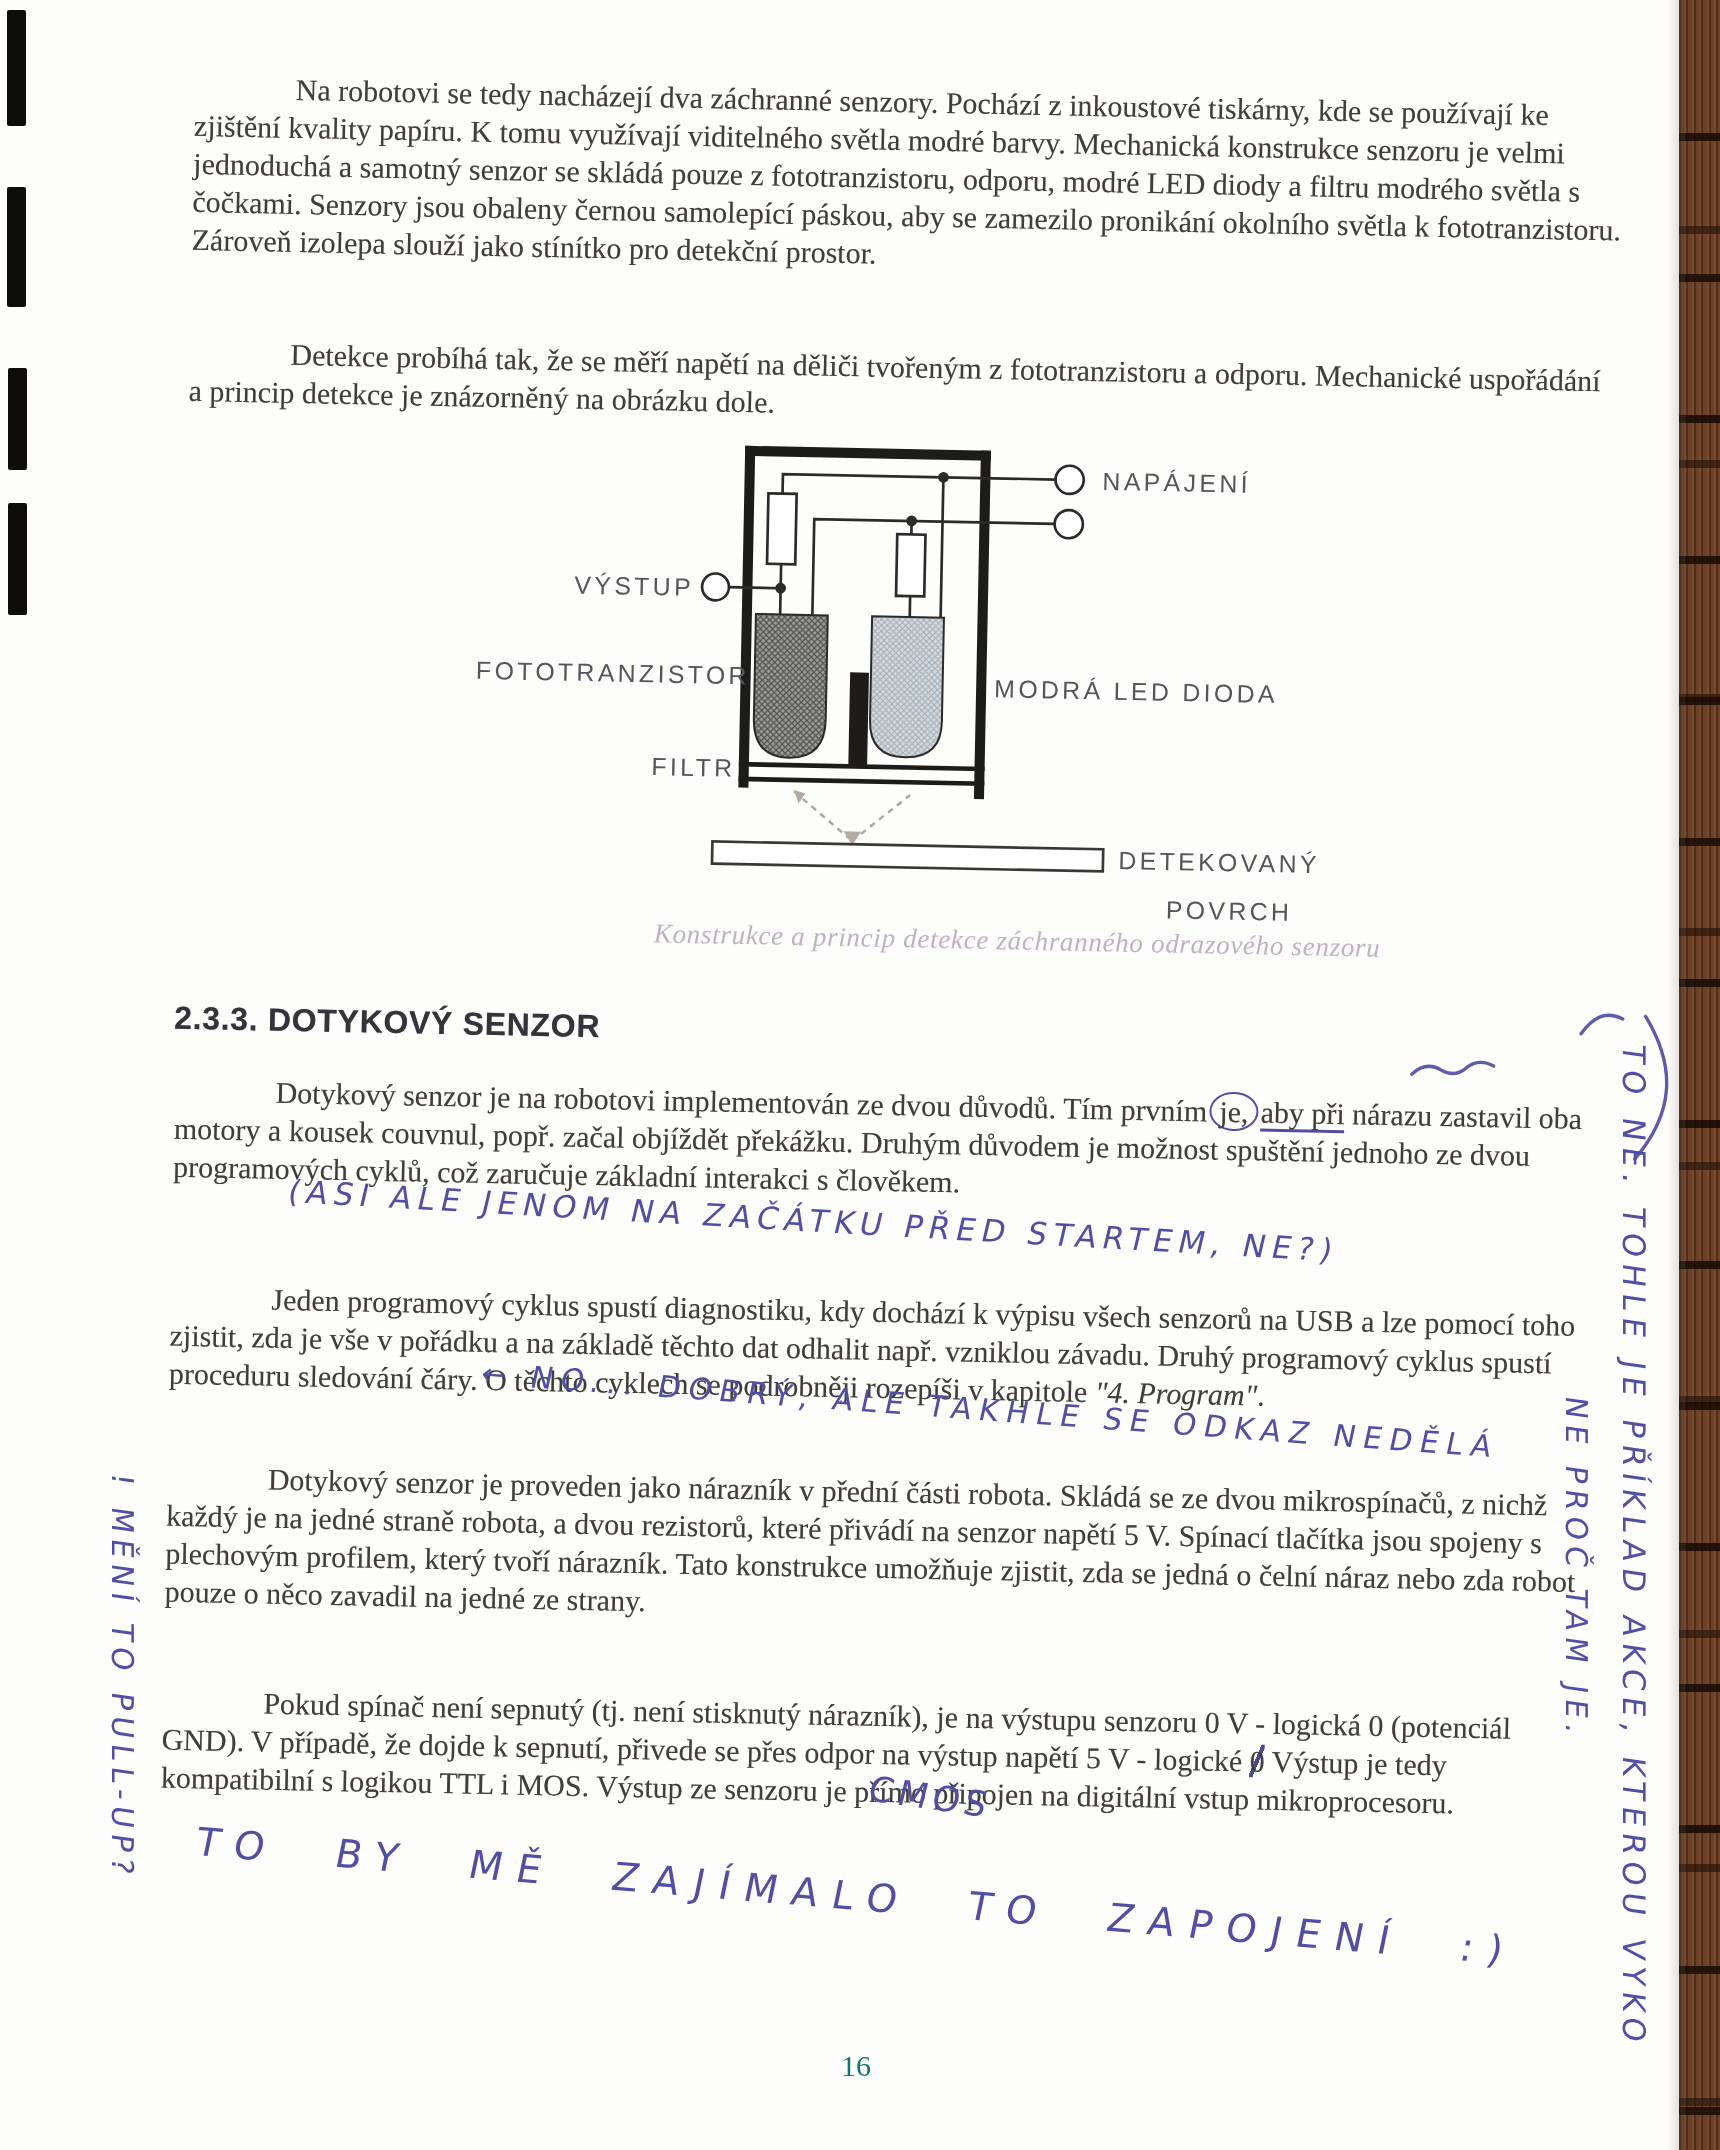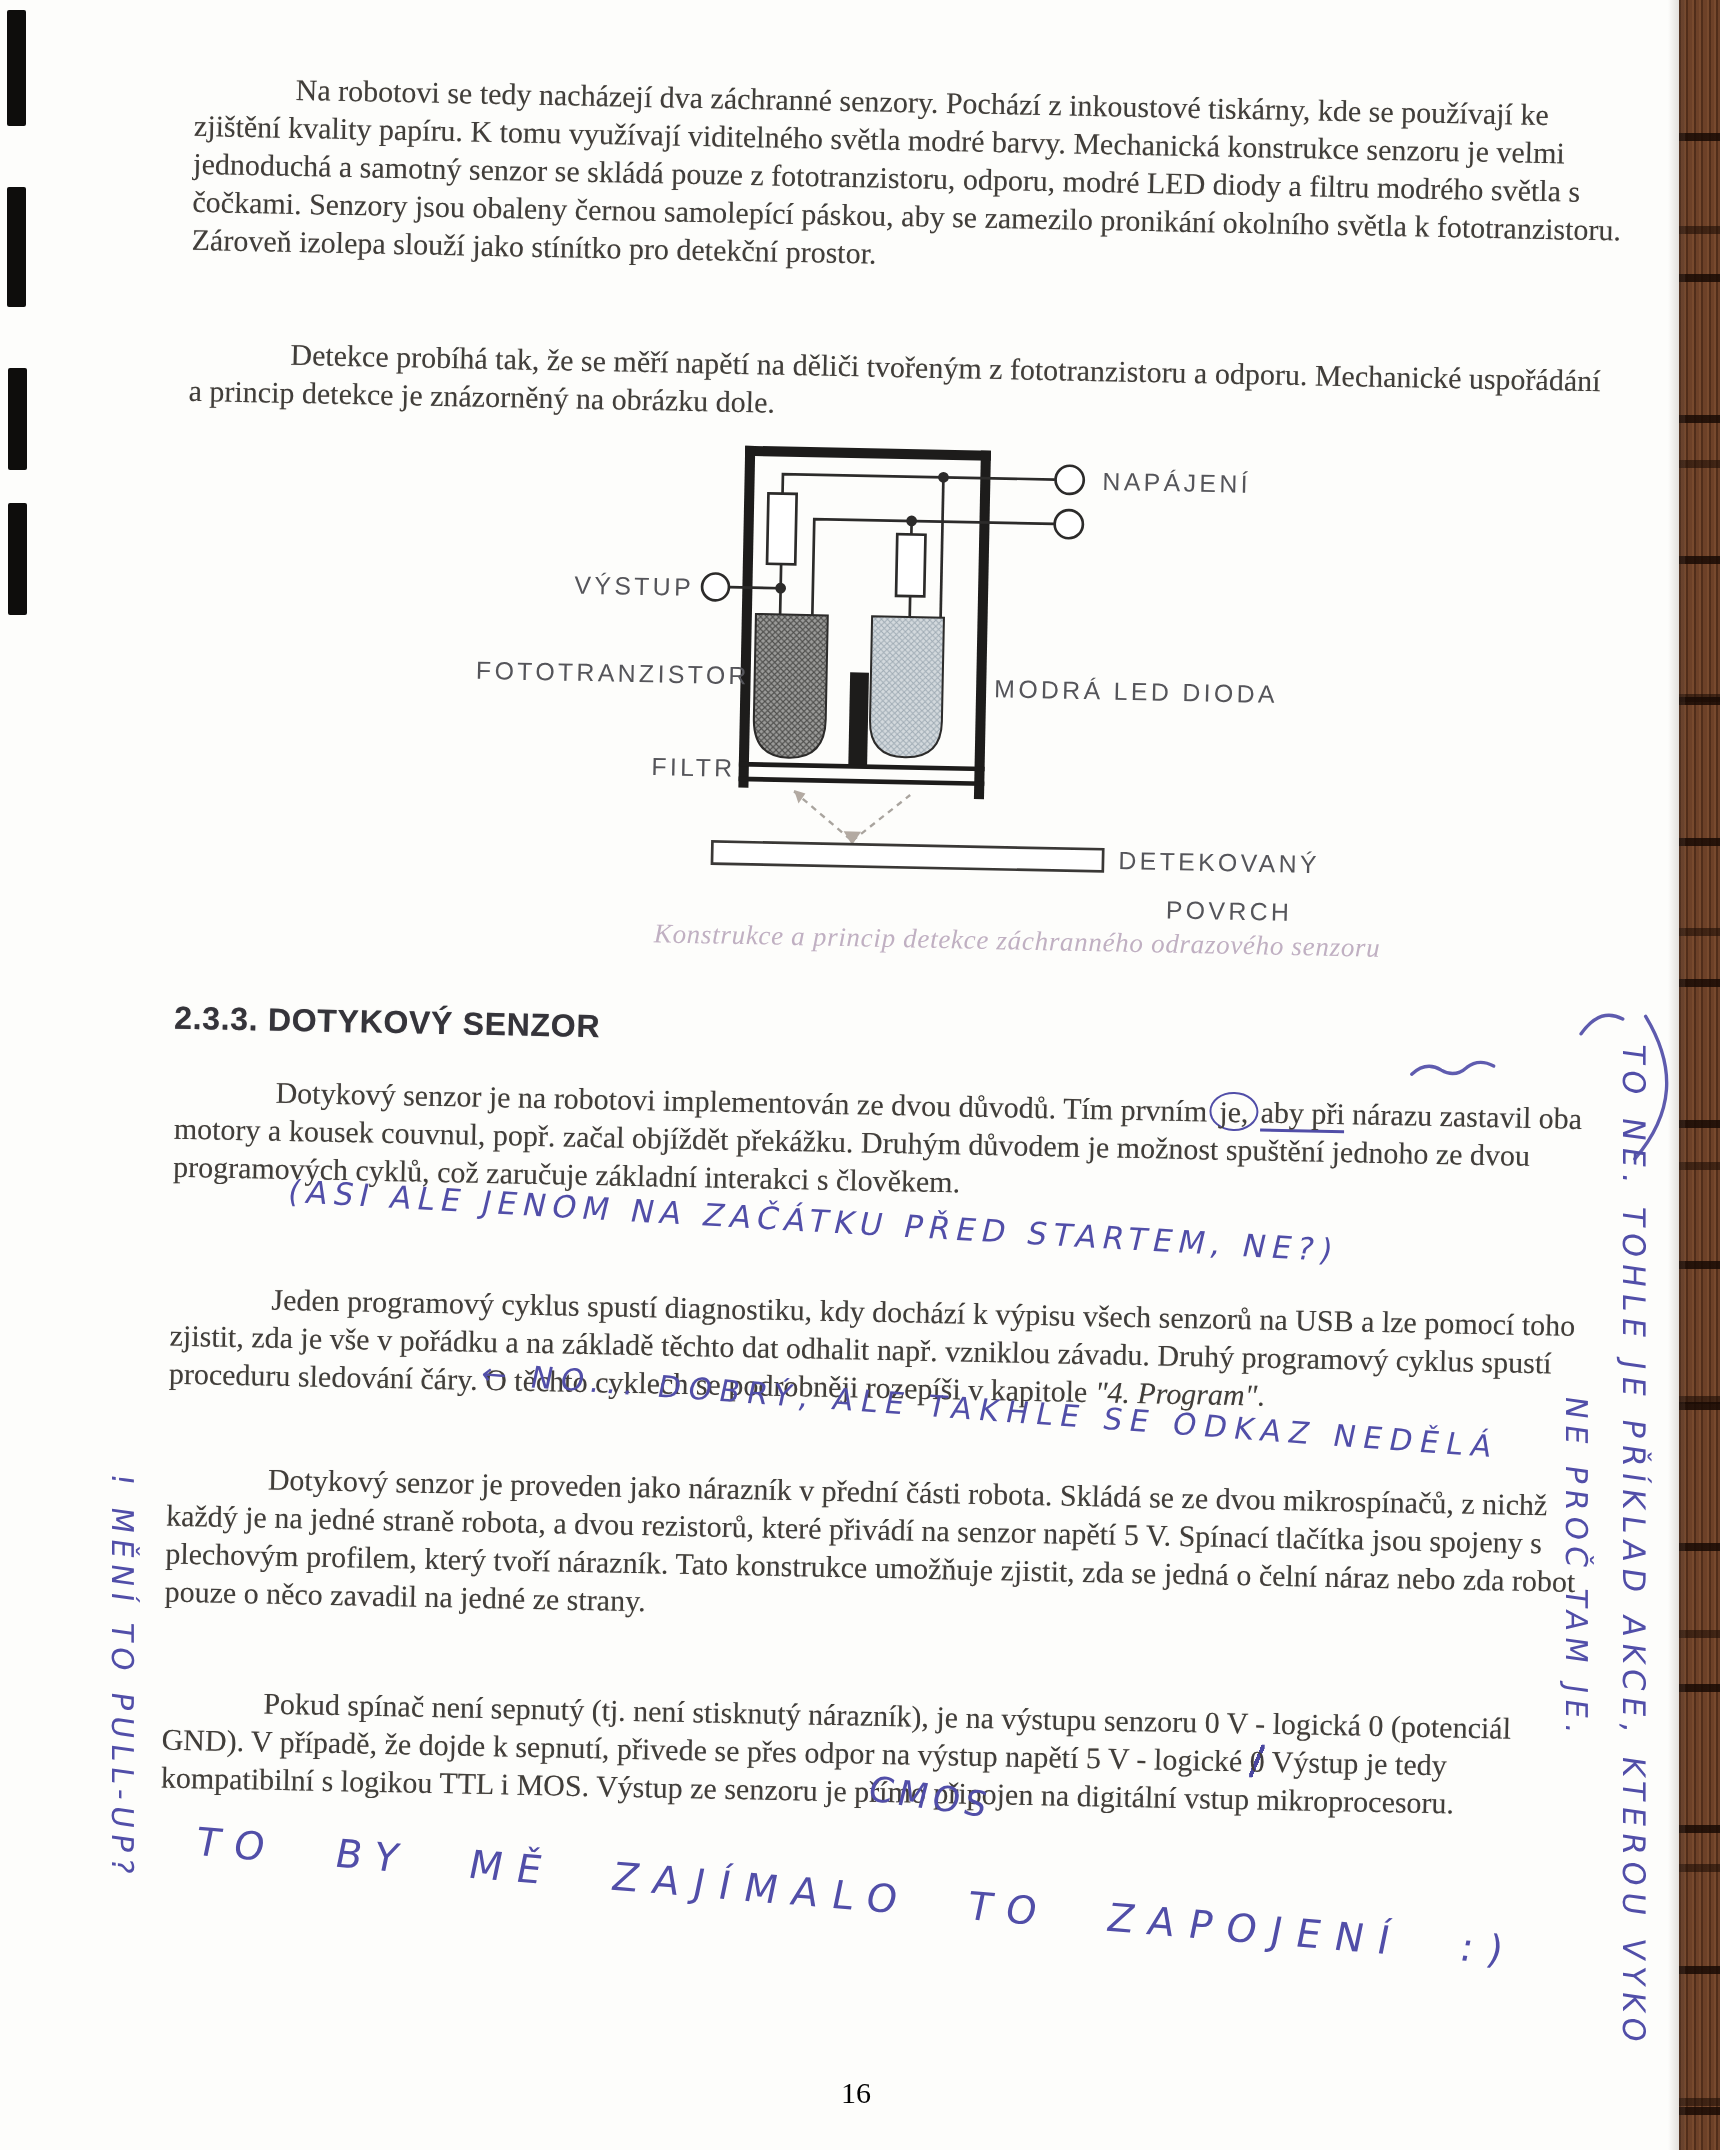--- a/index.html
+++ b/index.html
@@ -36,21 +36,21 @@
     font-family:"Liberation Sans",sans-serif;font-weight:bold;
     font-size:32px;color:#35343a;letter-spacing:0.7px;
     text-shadow:0 0 0.7px rgba(50,50,60,.5);
   }
   .caption{
     position:absolute;left:672px;top:909px;width:874px;
     font:italic 27px "Liberation Serif",serif;color:#c0b0c2;letter-spacing:0.7px;
   }
   .pagenum{
     position:absolute;left:841px;top:2049px;
-    font:30px "Liberation Serif",serif;color:#000000;margin-top:27px;
+    font:30px "Liberation Serif",serif;color:#0f766e;
   }
   
   .diagram{position:absolute;left:470px;top:418px;}
   .diagram text{
     font-family:"Liberation Sans",sans-serif;font-size:37px;
     letter-spacing:5px;fill:#55555a;
   }
   
   .hw{
     position:absolute;white-space:nowrap;

